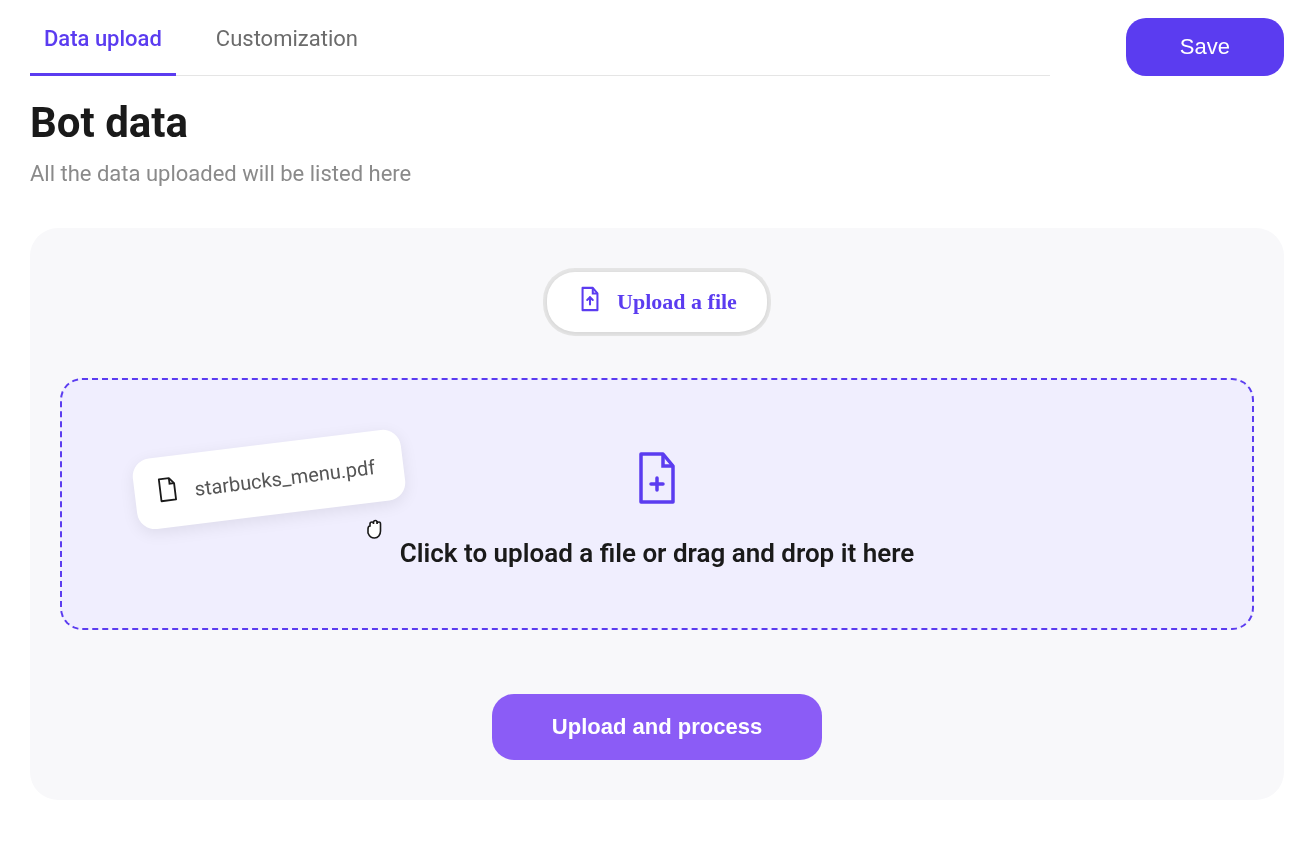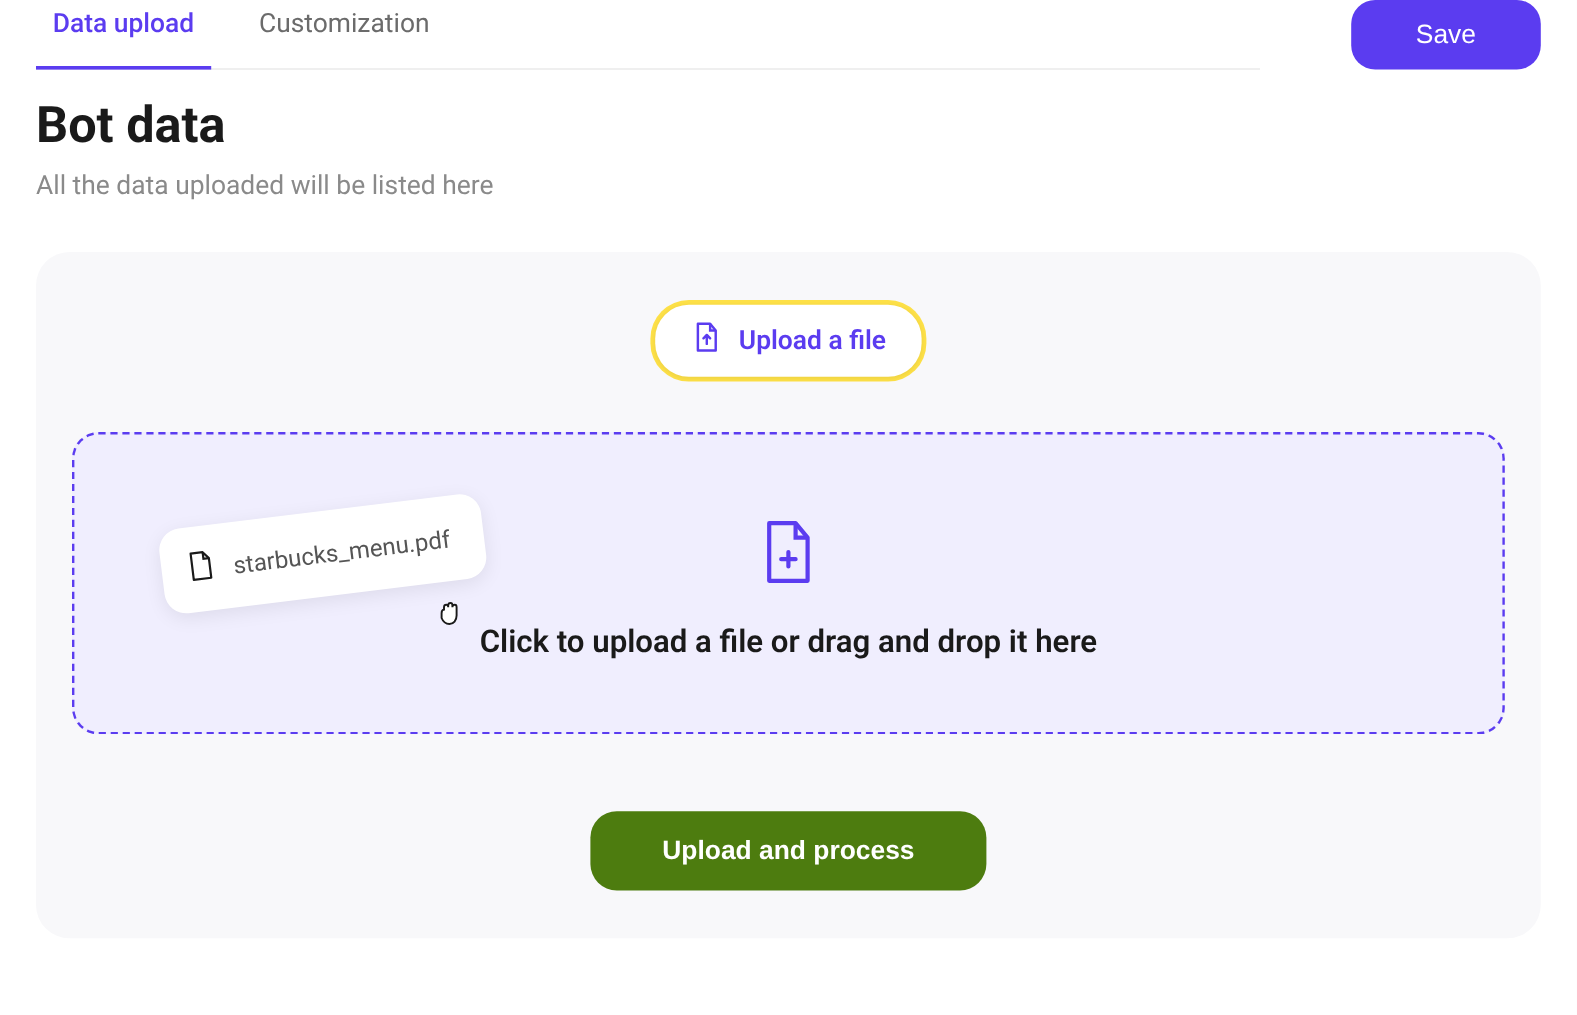--- a/index.html
+++ b/index.html
@@ -9,20 +9,21 @@
     }
     body {
       font-family: -apple-system, BlinkMacSystemFont, 'Segoe UI', Roboto, sans-serif;
       background: #ffffff;
       padding: 0 30px;
     }
     .header-row {
       display: flex;
       justify-content: space-between;
       align-items: flex-start;
+      padding-top: 18px;
     }
     .tabs {
       display: flex;
       gap: 40px;
       border-bottom: 1px solid #e5e5e5;
       width: 1020px;
     }
     .tab {
       padding: 8px 0 24px 0;
       font-size: 22px;
@@ -68,25 +69,26 @@
     .card {
       background: #f8f8fa;
       border-radius: 28px;
       margin-top: 42px;
       padding: 40px 30px 40px 30px;
       display: flex;
       flex-direction: column;
       align-items: center;
     }
     .segmented {
-      background: #fde047;
+      background: #e5e5e5;
       border-radius: 32px;
       padding: 4px;
       display: flex;
       gap: 16px;
+      font-family: Liberation Serif, serif;
     }
     .seg-btn {
       display: flex;
       align-items: center;
       gap: 14px;
       padding: 14px 30px;
       border-radius: 28px;
       font-size: 22px;
       cursor: pointer;
       color: #6b6b6b;
@@ -150,21 +152,21 @@
     }
     .grab-cursor {
       position: absolute;
       left: 300px;
       top: 136px;
       width: 26px;
       height: 26px;
     }
     .process-btn {
       margin-top: 64px;
-      background: #4d7c0f;
+      background: #8b5cf6;
       color: #ffffff;
       border: none;
       border-radius: 22px;
       padding: 20px 60px;
       font-size: 22px;
       font-weight: 600;
       cursor: not-allowed;
     }
   </style>
 </head>

